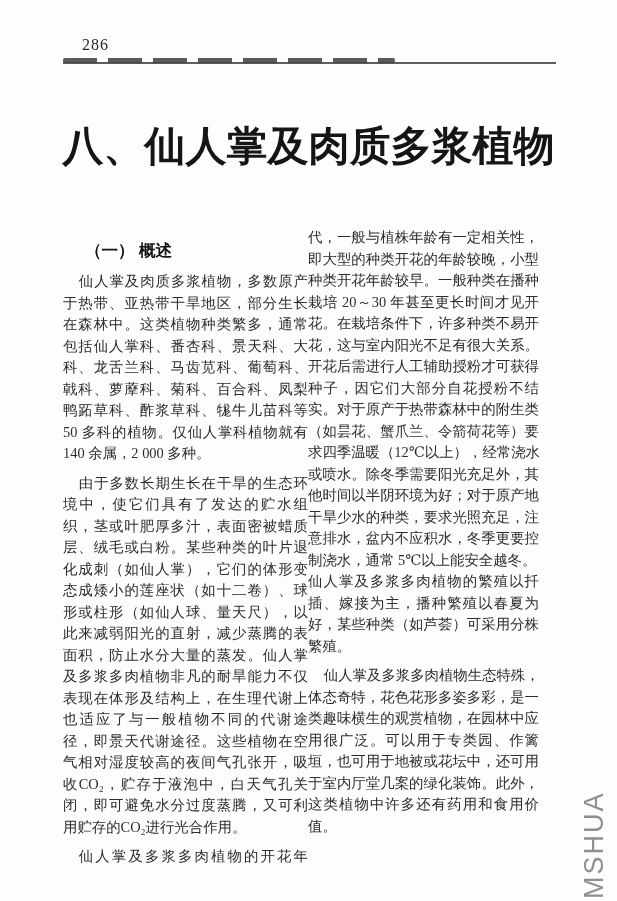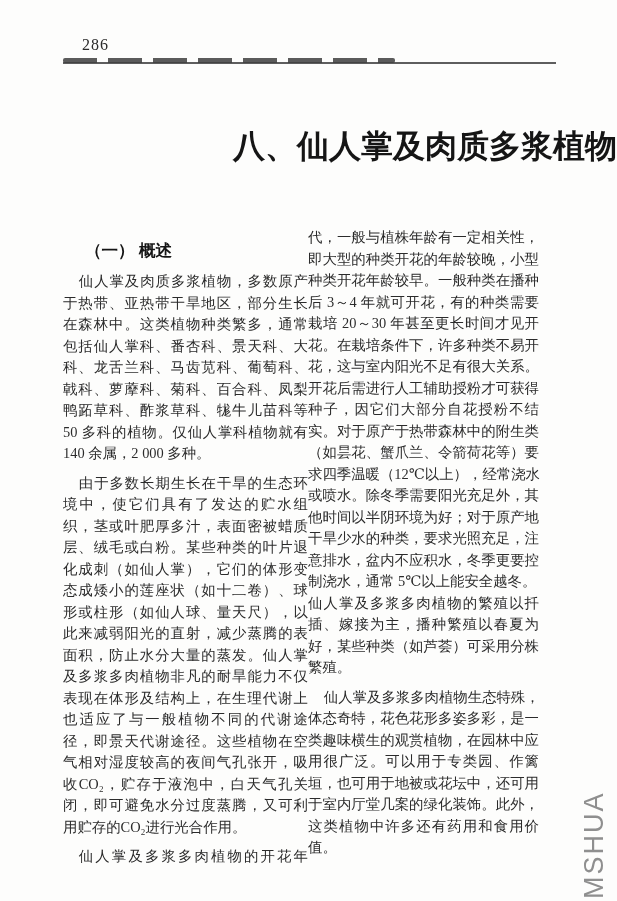--- a/index.html
+++ b/index.html
@@ -27,23 +27,23 @@
     background:var(--rule);
   }
   .rule-smudge{
     position:absolute;left:63px;top:58px;width:332px;height:5px;
     background:repeating-linear-gradient(90deg,#3f3f3f 0 34px,rgba(63,63,63,0) 34px 45px);
     filter:blur(0.6px);opacity:.85;border-radius:2px;
   }
 
   .title{
     position:absolute;left:0;top:126px;width:617px;margin:0;
-    text-align:right;
+    text-align:center;
     font-family:"Liberation Sans","DejaVu Sans",sans-serif;
-    font-weight:700;font-size:32px;line-height:40px;
+    font-weight:700;font-size:41px;line-height:40px;
     color:var(--title-ink);letter-spacing:0px;
   }
 
   .columns{
     position:absolute;left:63px;top:227px;width:490px;
     display:flex;
     color:var(--ink);
   }
   .col{font-size:14.4px;line-height:21.5px;}
   .col-left{width:245px;}
@@ -122,21 +122,20 @@
             <div class="line indent">仙人掌及多浆多肉植物的开花年</div>
           </div>
         </div>
     </div>
     <div class="col col-right">
       <div>
           <div class="para">
             <div class="line">代，一般与植株年龄有一定相关性，</div>
             <div class="line">即大型的种类开花的年龄较晚，小型</div>
             <div class="line">种类开花年龄较早。一般种类在播种</div>
-            <div class="line">后 3～4 年就可开花，有的种类需要</div>
             <div class="line">栽培 20～30 年甚至更长时间才见开</div>
             <div class="line">花。在栽培条件下，许多种类不易开</div>
             <div class="line">花，这与室内阳光不足有很大关系。</div>
             <div class="line">开花后需进行人工辅助授粉才可获得</div>
             <div class="line">种子，因它们大部分自花授粉不结</div>
             <div class="line">实。对于原产于热带森林中的附生类</div>
             <div class="line">（如昙花、蟹爪兰、令箭荷花等）要</div>
             <div class="line">求四季温暖（12℃以上），经常浇水</div>
             <div class="line">或喷水。除冬季需要阳光充足外，其</div>
             <div class="line">他时间以半阴环境为好；对于原产地</div>

